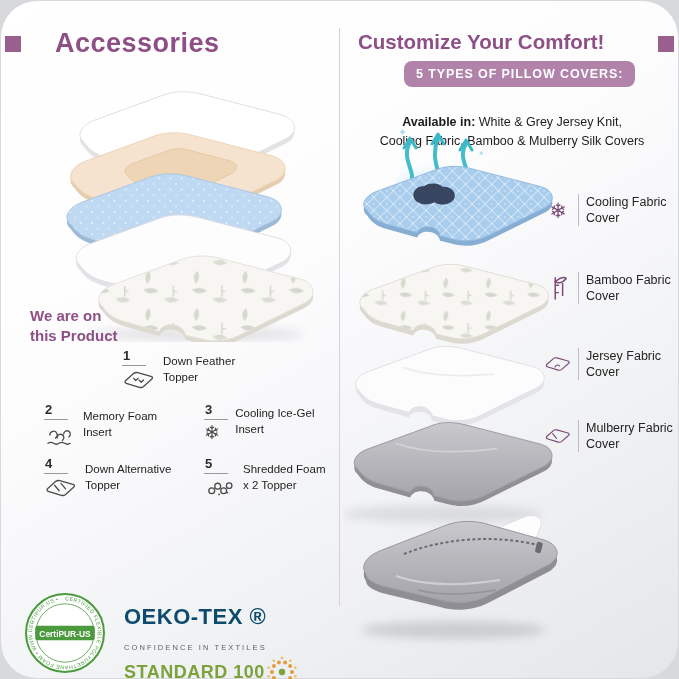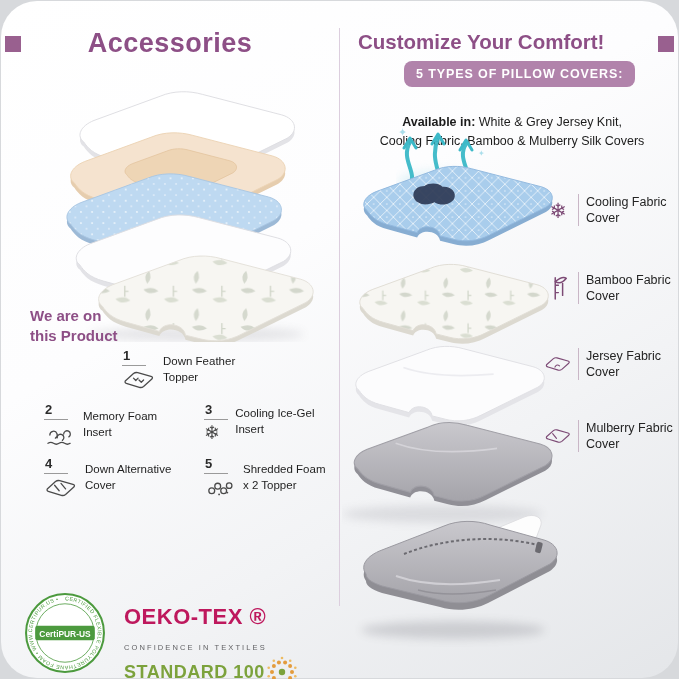--- a/index.html
+++ b/index.html
@@ -3,33 +3,33 @@
 <meta charset="utf-8">
 <style>
   html,body{margin:0;padding:0;background:#d7d9dc;font-family:"Liberation Sans",sans-serif;}
   .canvas{position:relative;width:679px;height:679px;background:#d7d9dc;overflow:hidden;}
   .card{position:absolute;inset:1px;border-radius:36px;
         background:linear-gradient(150deg,#ffffff 0%,#fdfdfe 38%,#f2f3f5 68%,#e4e6e9 100%);}
   .corner-sq{position:absolute;width:16px;height:16px;background:#99608f;}
   .divider{position:absolute;left:339px;top:28px;width:1px;height:578px;background:#dccede;}
   .pre{white-space:pre-line;}
 
-  .title-left{position:absolute;left:55px;top:28px;width:230px;text-align:center;
+  .title-left{position:absolute;left:55px;top:28px;width:230px;
       font-size:27px;font-weight:bold;color:#8d4f86;letter-spacing:.5px;}
   .note{position:absolute;left:30px;top:306px;width:130px;font-size:15px;font-weight:bold;
       color:#8d4f86;line-height:1.35;}
 
   .item{position:absolute;display:flex;align-items:center;gap:7px;}
   .numcol{display:flex;flex-direction:column;align-items:flex-start;}
   .num{font-size:13px;font-weight:bold;color:#2b2b2b;border-bottom:1px solid #9a9a9a;
       padding:0 16px 2px 1px;margin-bottom:3px;}
   .item-icon{flex:none;}
   .itext{font-size:11.5px;color:#1e1e1e;line-height:1.35;}
   .oeko-block{position:absolute;left:124px;top:604px;}
-  .oeko{font-size:22px;font-weight:bold;color:#be185d;letter-spacing:.5px;}
+  .oeko{font-size:22px;font-weight:bold;color:#0c4a6e;letter-spacing:.5px;}
   .conf{font-size:7.5px;letter-spacing:2.1px;color:#616164;margin-top:13px;}
   .std-row{display:flex;align-items:center;margin-top:3px;}
   .std{font-size:18px;font-weight:bold;color:#7ca23c;letter-spacing:.5px;}
 
   .title-right{position:absolute;left:358px;top:30px;width:312px;text-align:left;
       font-size:20.5px;font-weight:bold;color:#8d4f86;}
   .badge{position:absolute;left:404px;top:61px;background:#b183ab;color:#ffffff;
       font-size:12.5px;font-weight:bold;letter-spacing:.9px;padding:6px 12px;border-radius:8px;}
   .avail{position:absolute;left:352px;top:94px;width:320px;text-align:center;
       font-size:12.5px;color:#1c1c1c;line-height:1.5;}
@@ -155,21 +155,21 @@
 
   <div class="item" style="left:44px;top:456px">
     <div class="numcol">
       <span class="num">4</span>
       <svg class="item-icon" width="34" height="22" viewBox="0 0 34 24" fill="none" stroke="#4a4a4a" stroke-width="1.4" stroke-linecap="round" stroke-linejoin="round">
         <path d="M2 13 L11 5 q2 -1.6 4.6 -1 L30 8 q2.8 .8 1 3 L22 19 q-2 1.6 -4.6 1 L4 16 q-3 -.8 -2 -3 Z"></path>
         <path d="M10 9 l5 6 M17 7 l5 6"></path>
       </svg>
     </div>
     <div class="itext pre">Down Alternative
-Cover</div>
+Topper</div>
   </div>
 
   <div class="item" style="left:204px;top:456px">
     <div class="numcol">
       <span class="num">5</span>
       <svg class="item-icon" width="32" height="22" viewBox="0 0 32 24" fill="none" stroke="#4a4a4a" stroke-width="1.4" stroke-linecap="round" stroke-linejoin="round">
         <circle cx="7" cy="15" r="3.2"></circle>
           <circle cx="13.5" cy="10" r="3.2"></circle>
         <circle cx="20" cy="15" r="3.2"></circle>
           <circle cx="26" cy="9.5" r="3"></circle>

